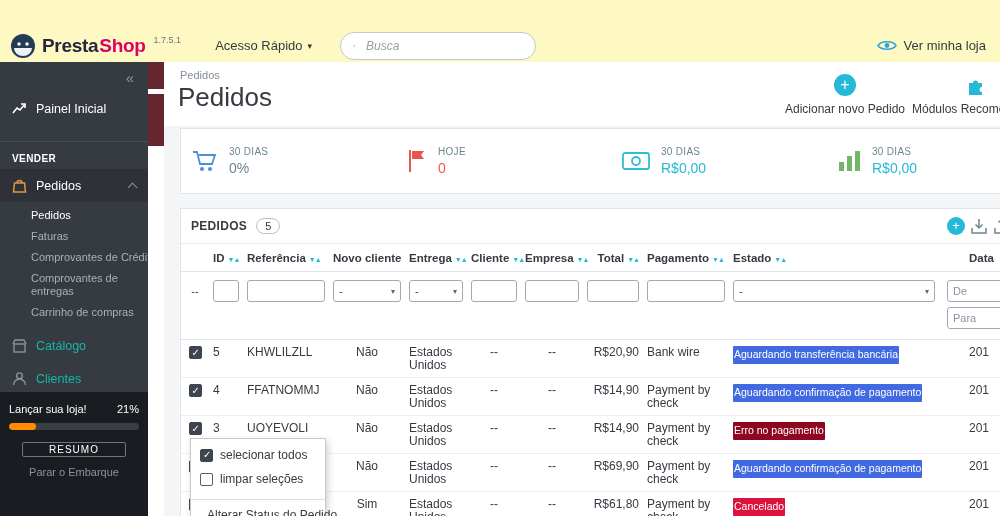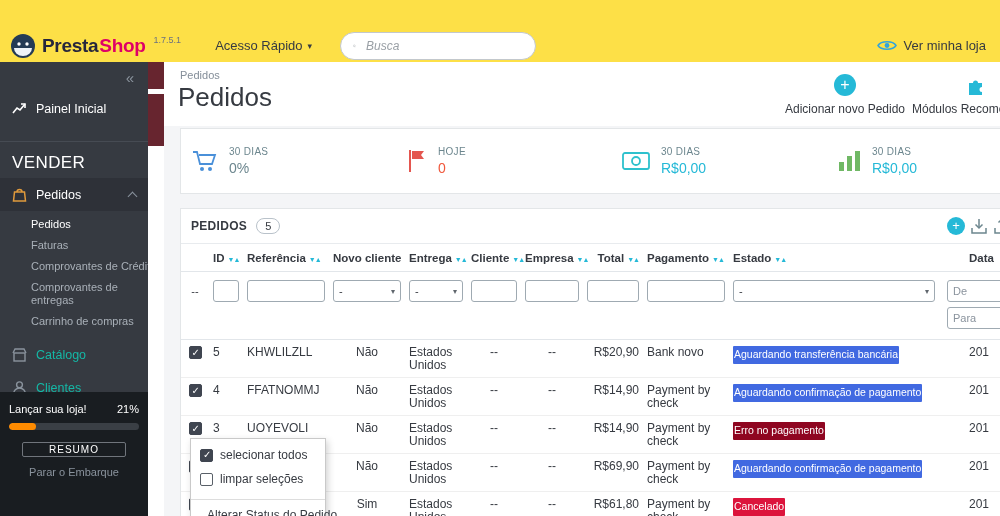--- a/index.html
+++ b/index.html
@@ -1,20 +1,20 @@
 <!DOCTYPE html>
 <html lang="pt-BR"><head>
 <meta charset="utf-8">
 <style>
   html,body{margin:0;padding:0;overflow:hidden;}
   body{width:1000px;height:516px;position:relative;background:#fff;
        font-family:"Liberation Sans","DejaVu Sans",sans-serif;color:#363a41;}
 
   
-  .topbar{position:absolute;left:0;top:0;width:1000px;height:70px;background:#fde047;
+  .topbar{position:absolute;left:0;top:0;width:1000px;height:70px;background:#fef9c3;
           border-bottom:1px solid #e4e4e4;display:flex;align-items:center;
           padding:22px 14px 0 10px;box-sizing:border-box;}
   .logo{display:flex;align-items:center;gap:6px;cursor:pointer;}
   .lg1{font-weight:bold;font-size:19px;color:#26263c;letter-spacing:-.3px;}
   .lg2{font-weight:bold;font-size:19px;color:#df0067;letter-spacing:-.3px;margin-left:-5px;}
   .ver{font-size:9px;color:#6b7280;position:relative;top:-6px;margin-left:2px;}
   .quick{display:flex;align-items:center;gap:5px;margin-left:34px;font-size:13px;cursor:pointer;}
   .caret{font-size:9px;color:#363a41;}
   .search{display:flex;align-items:center;gap:8px;margin-left:28px;width:196px;height:28px;
           border:1px solid #c3c8cc;border-radius:15px;padding:0 12px;box-sizing:border-box;background:#fff;}
@@ -23,21 +23,21 @@
   .viewshop{margin-left:auto;display:flex;align-items:center;gap:7px;font-size:13px;cursor:pointer;}
 
   
   .sidebar{position:absolute;left:0;top:62px;width:148px;height:454px;background:#363a41;
            overflow:hidden;font-size:12.5px;}
   .collapse{text-align:right;padding:7px 14px 0 0;color:#8a939d;font-size:15px;cursor:pointer;}
   .sitem{display:flex;align-items:center;gap:9px;padding:9px 12px;color:#14b8a6;cursor:pointer;}
   .sitem svg{flex:0 0 auto;}
   .sitem.dash{color:#ffffff;margin-top:6px;}
   .section{margin-top:16px;border-top:1px solid #464b53;padding:11px 12px 5px;color:#fff;
-           font-size:17px;font-weight:normal;letter-spacing:.4px;}
+           font-size:10px;font-weight:bold;letter-spacing:.4px;}
   .sitem.parent{background:#2e3138;color:#fff;}
   .chevup{width:6px;height:6px;border-right:1.6px solid #8a939d;border-bottom:1.6px solid #8a939d;
           transform:rotate(225deg);margin-left:auto;margin-top:4px;}
   .submenu{padding:3px 0 6px;}
   .sub{padding:4px 4px 4px 31px;color:#a9b0b8;font-size:11px;line-height:13px;cursor:pointer;}
   .sub.active{color:#ffffff;}
   .sub.nowrap{white-space:nowrap;}
   .launch{position:absolute;left:0;bottom:0;width:148px;height:124px;background:#191d21;
           padding:11px 9px;box-sizing:border-box;z-index:5;}
   .lrow{display:flex;justify-content:space-between;color:#fff;font-size:11px;}
@@ -360,21 +360,21 @@
 
       <div class="trow">
         <div class="cell c-cb"><span class="cb checked"></span></div>
         <div class="cell c-id">5</div>
         <div class="cell c-ref">KHWLILZLL</div>
         <div class="cell c-novo">Não</div>
         <div class="cell c-ent">Estados Unidos</div>
         <div class="cell c-cli">--</div>
         <div class="cell c-emp">--</div>
         <div class="cell c-tot">R$20,90</div>
-        <div class="cell c-pay">Bank novo</div>
+        <div class="cell c-pay">Bank wire</div>
         <div class="cell c-est"><span class="badge" style="background-color: rgb(65, 105, 225);">Aguardando transferência bancária</span></div>
         <div class="cell c-dat">201</div>
       </div>
 
       <div class="trow">
         <div class="cell c-cb"><span class="cb checked"></span></div>
         <div class="cell c-id">4</div>
         <div class="cell c-ref">FFATNOMMJ</div>
         <div class="cell c-novo">Não</div>
         <div class="cell c-ent">Estados Unidos</div>

